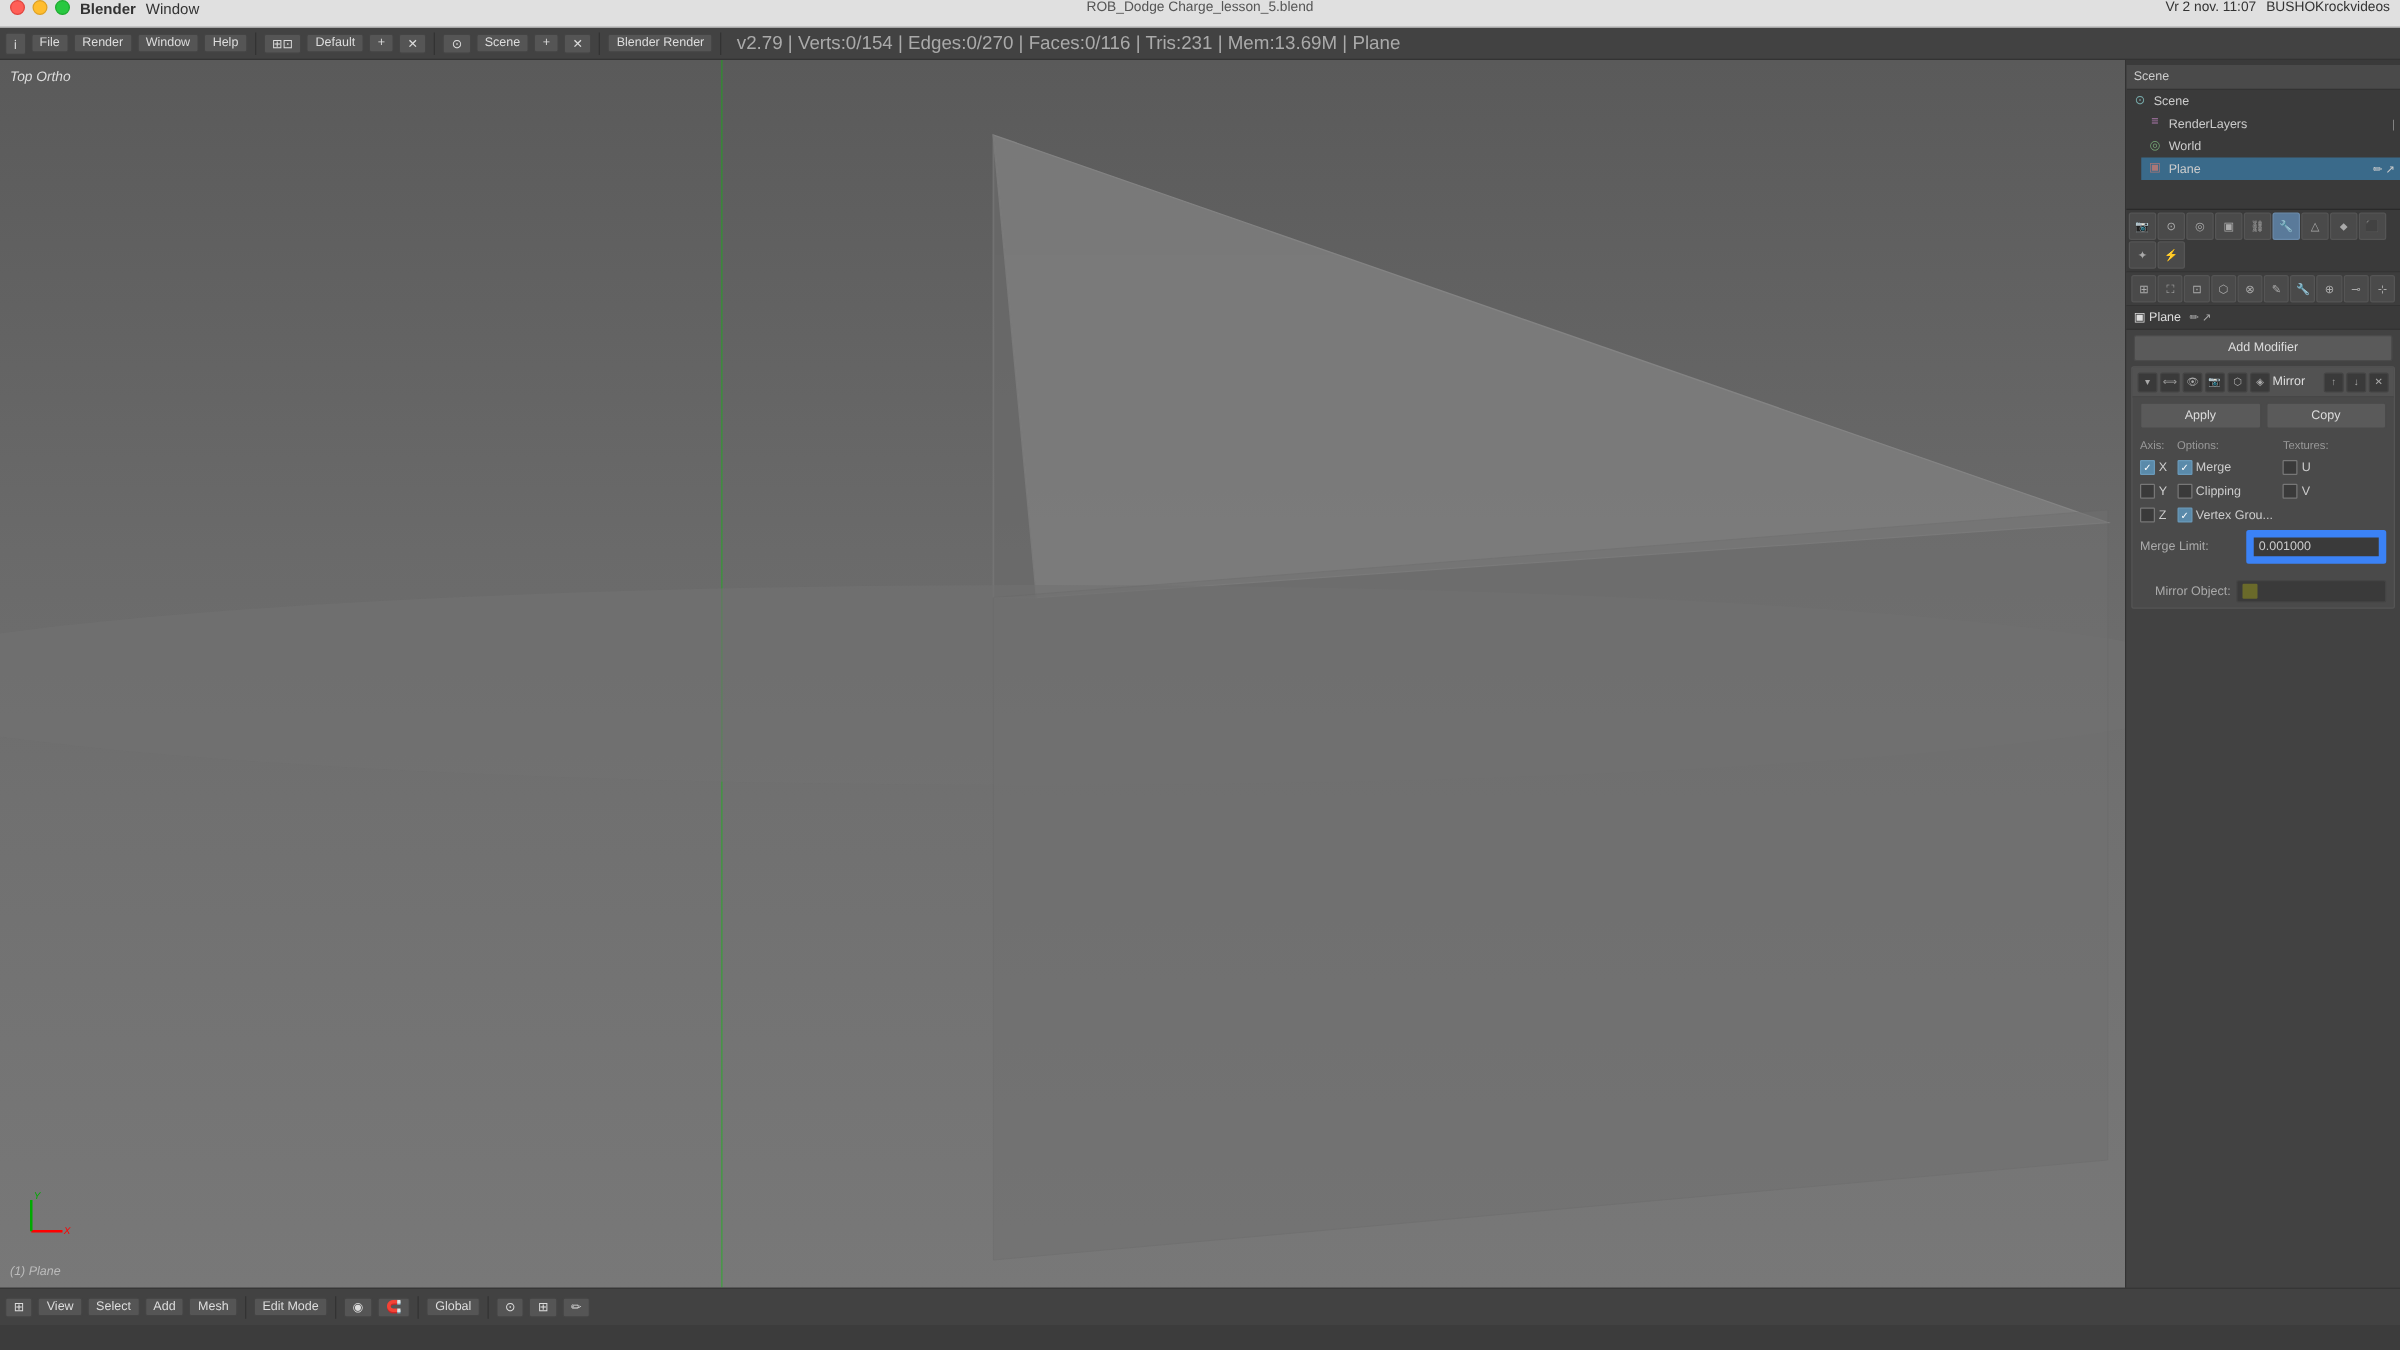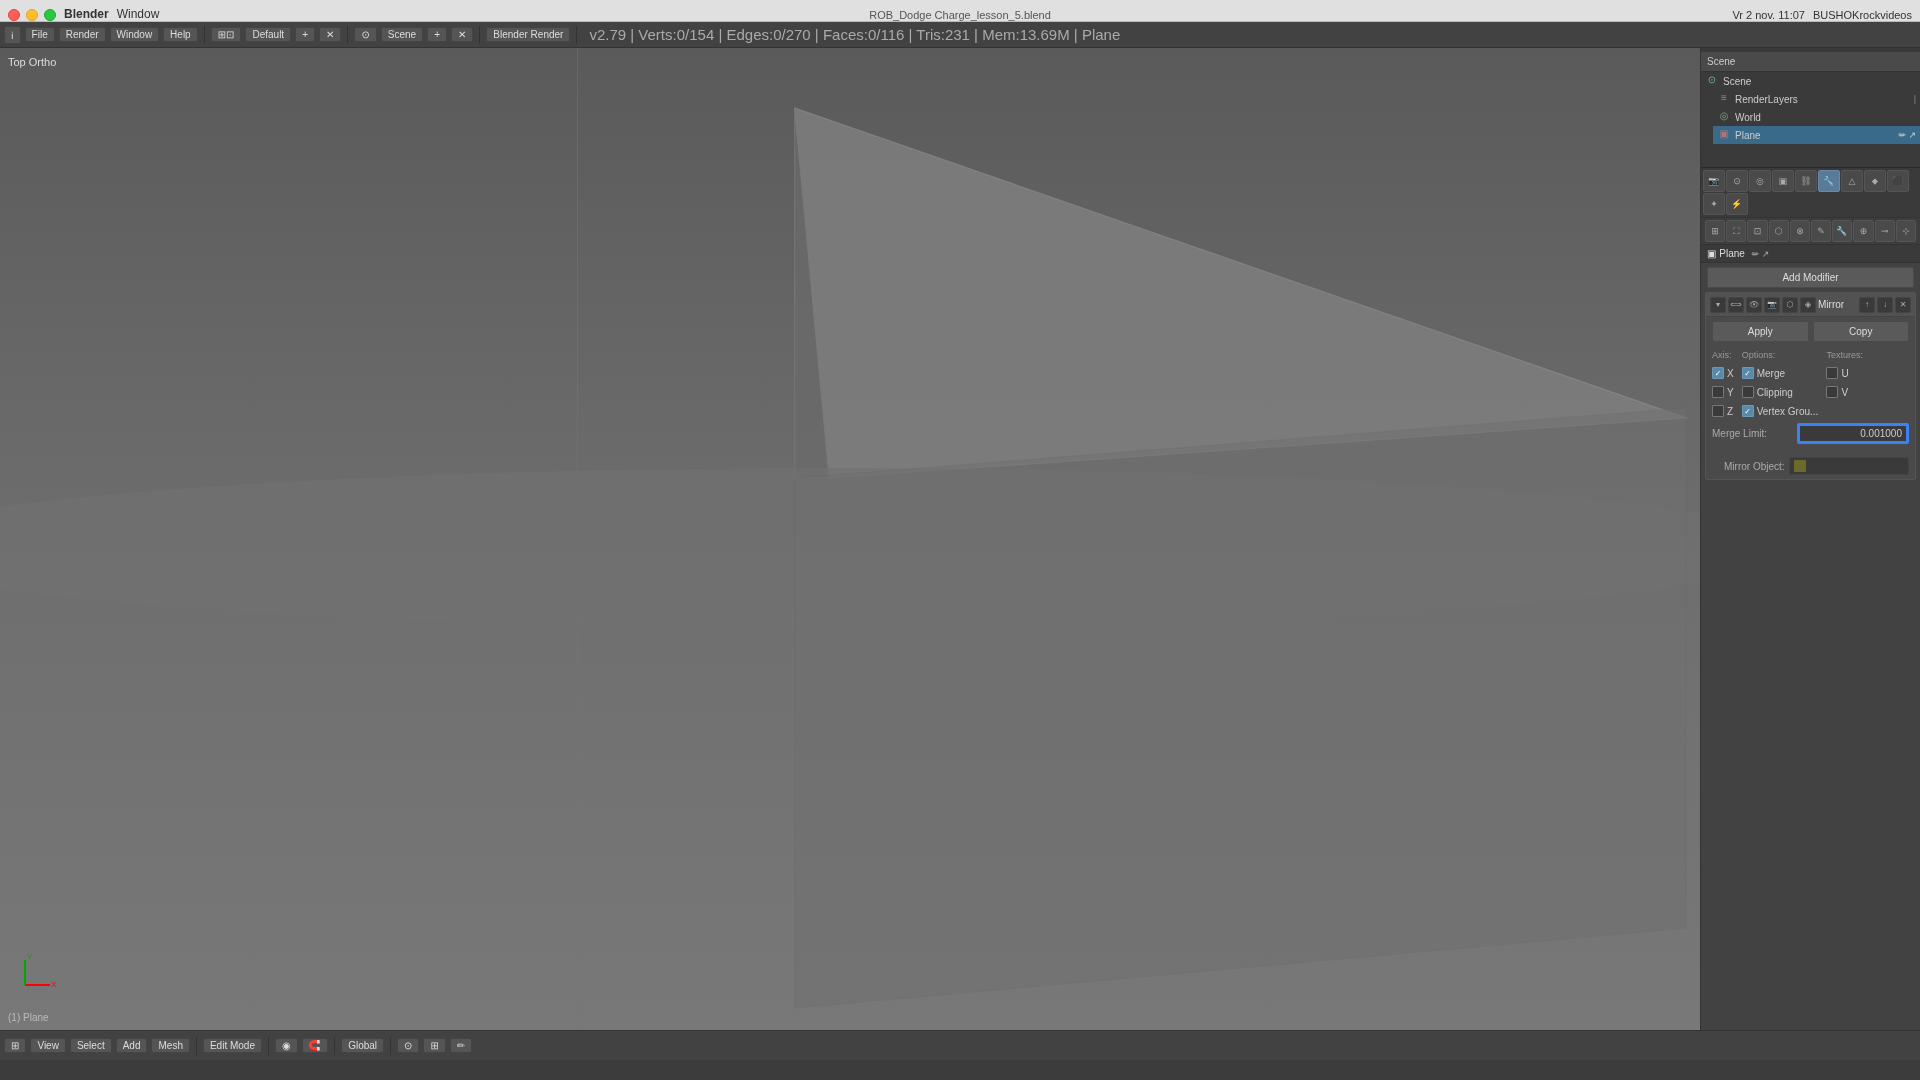--- a/index.html
+++ b/index.html
@@ -11,21 +11,21 @@
       font-size: 11px;
       background: #3c3c3c;
       color: #ddd;
     }
 
     
     .title-bar {
       height: 22px;
       background: #e0e0e0;
       display: flex;
-      align-items: flex-end;
+      align-items: flex-start;
       padding: 0 8px;
       border-bottom: 1px solid #bbb;
       position: relative;
       z-index: 100;
     }
     .traffic-lights {
       display: flex;
       gap: 6px;
       align-items: center;
     }
@@ -109,20 +109,21 @@
       display: flex;
       height: calc(1080px - 22px - 26px - 20px - 30px);
     }
 
     
     .viewport {
       flex: 1;
       position: relative;
       background: linear-gradient(180deg, #5a5a5a 0%, #6a6a6a 40%, #707070 60%, #787878 100%);
       overflow: hidden;
+      font-style: italic;
     }
 
     .viewport-label {
       position: absolute;
       top: 8px;
       left: 8px;
       font-size: 11px;
       color: #ddd;
       z-index: 10;
     }
@@ -379,26 +380,25 @@
       margin-bottom: 13px;
     }
     .field-label {
       font-size: 10px;
       color: #aaa;
       width: 85px;
     }
     .field-value {
       flex: 1;
       background: #3a3a3a;
-      border: 3px solid #3b82f6;
+      border: 6px solid #3b82f6;
       border-radius: 2px;
       padding: 2px 4px;
       font-size: 10px;
       color: #ccc;
-      text-align: right;
     }
 
     .mirror-object-row {
       display: flex;
       align-items: center;
       margin-top: 2px;
       padding-left: 12px;
     }
     .mirror-object-label {
       font-size: 10px;

